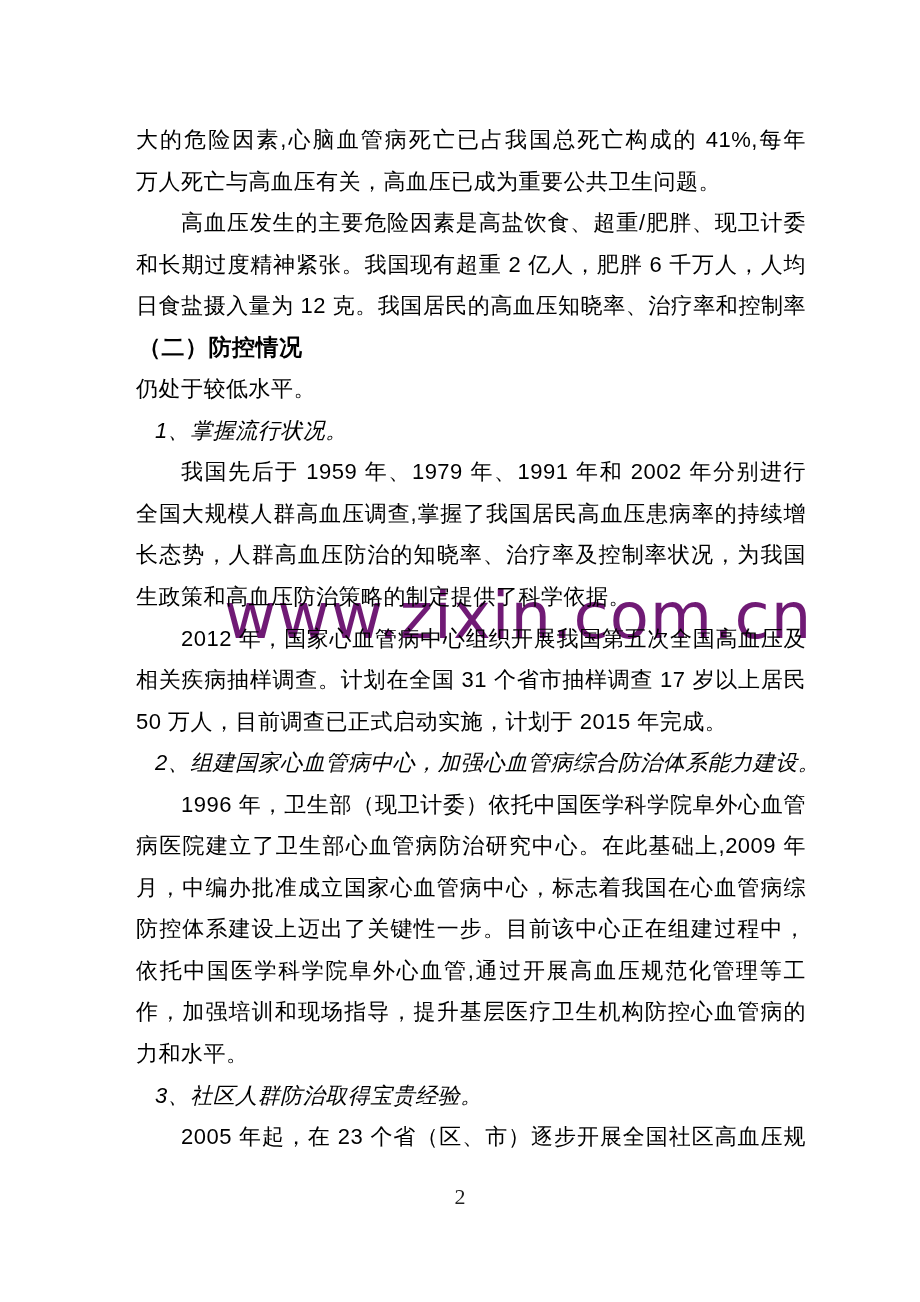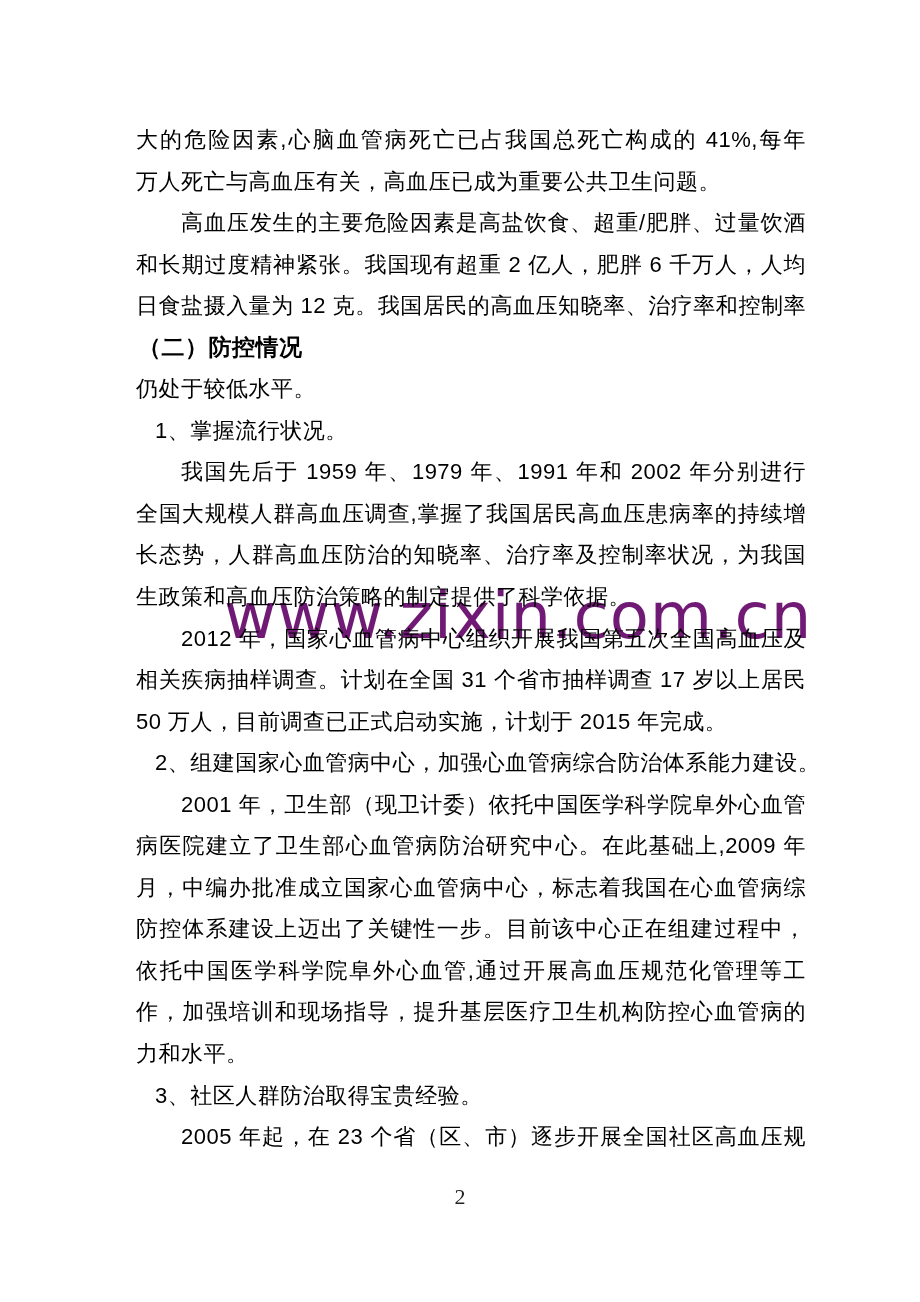--- a/index.html
+++ b/index.html
@@ -49,21 +49,21 @@
     text-align: justify;
     text-align-last: justify;
     overflow: hidden;
   }
   .line.bold {
     font-weight: bold;
     font-size: 23px;
   }
   .indent-none    { padding-left: 0; }
   .indent-heading { padding-left: 2px; }
-  .indent-list    { padding-left: 19px; }
+  .indent-list    { padding-left: 19px; font-style: italic; }
   .indent-para    { padding-left: 45px; }
   .page-number {
     position: absolute;
     left: 0;
     top: 1184px;
     width: 100%;
     text-align: center;
     font-family: "Liberation Serif", serif;
     font-size: 22px;
     color: #222222;
@@ -72,35 +72,35 @@
 </style>
 </head>
 <body>
 
 <div class="page">
   <div class="watermark">www.zixin.com.cn</div>
 
   <div class="content">
       <div class="line indent-none justify">大的危险因素,心脑血管病死亡已占我国总死亡构成的 41%,每年 200</div>
       <div class="line indent-none">万人死亡与高血压有关，高血压已成为重要公共卫生问题。</div>
-      <div class="line indent-para justify">高血压发生的主要危险因素是高盐饮食、超重/肥胖、过量饮酒</div>
+      <div class="line indent-para justify">高血压发生的主要危险因素是高盐饮食、超重/肥胖、现卫计委</div>
       <div class="line indent-none justify">和长期过度精神紧张。我国现有超重 2 亿人，肥胖 6 千万人，人均每</div>
       <div class="line indent-none justify">日食盐摄入量为 12 克。我国居民的高血压知晓率、治疗率和控制率</div>
       <div class="line indent-heading bold">（二）防控情况</div>
       <div class="line indent-none">仍处于较低水平。</div>
       <div class="line indent-list">1、掌握流行状况。</div>
       <div class="line indent-para justify">我国先后于 1959 年、1979 年、1991 年和 2002 年分别进行四次</div>
       <div class="line indent-none justify">全国大规模人群高血压调查,掌握了我国居民高血压患病率的持续增</div>
       <div class="line indent-none justify">长态势，人群高血压防治的知晓率、治疗率及控制率状况，为我国卫</div>
       <div class="line indent-none">生政策和高血压防治策略的制定提供了科学依据。</div>
       <div class="line indent-para justify">2012 年，国家心血管病中心组织开展我国第五次全国高血压及</div>
       <div class="line indent-none justify">相关疾病抽样调查。计划在全国 31 个省市抽样调查 17 岁以上居民</div>
       <div class="line indent-none">50 万人，目前调查已正式启动实施，计划于 2015 年完成。</div>
       <div class="line indent-list">2、组建国家心血管病中心，加强心血管病综合防治体系能力建设。</div>
-      <div class="line indent-para justify">2001 年，卫生部（现卫计委）依托中国医学科学院阜外心血管</div>
+      <div class="line indent-para justify">1996 年，卫生部（现卫计委）依托中国医学科学院阜外心血管</div>
       <div class="line indent-none justify">病医院建立了卫生部心血管病防治研究中心。在此基础上,2009 年 11</div>
       <div class="line indent-none justify">月，中编办批准成立国家心血管病中心，标志着我国在心血管病综合</div>
       <div class="line indent-none justify">防控体系建设上迈出了关键性一步。目前该中心正在组建过程中，各</div>
       <div class="line indent-none justify">依托中国医学科学院阜外心血管,通过开展高血压规范化管理等工</div>
       <div class="line indent-none justify">作，加强培训和现场指导，提升基层医疗卫生机构防控心血管病的能</div>
       <div class="line indent-none">力和水平。</div>
       <div class="line indent-list">3、社区人群防治取得宝贵经验。</div>
       <div class="line indent-para justify">2005 年起，在 23 个省（区、市）逐步开展全国社区高血压规范</div>
     </div>
 

